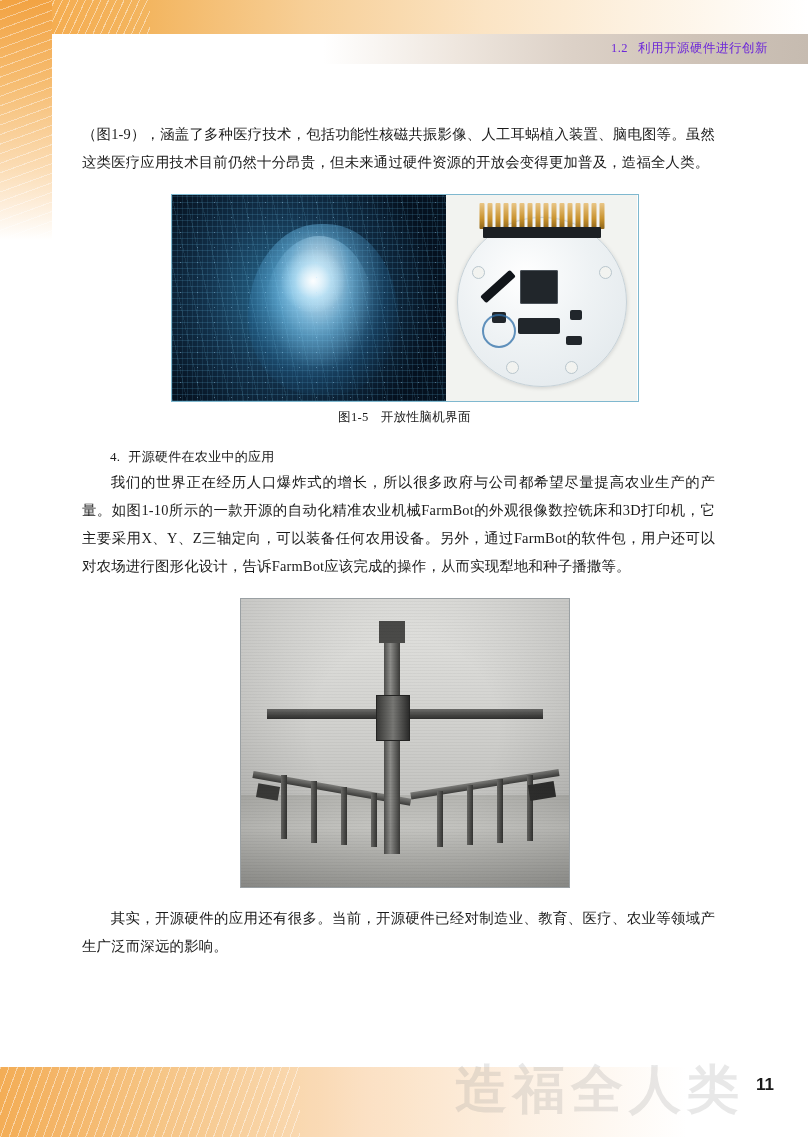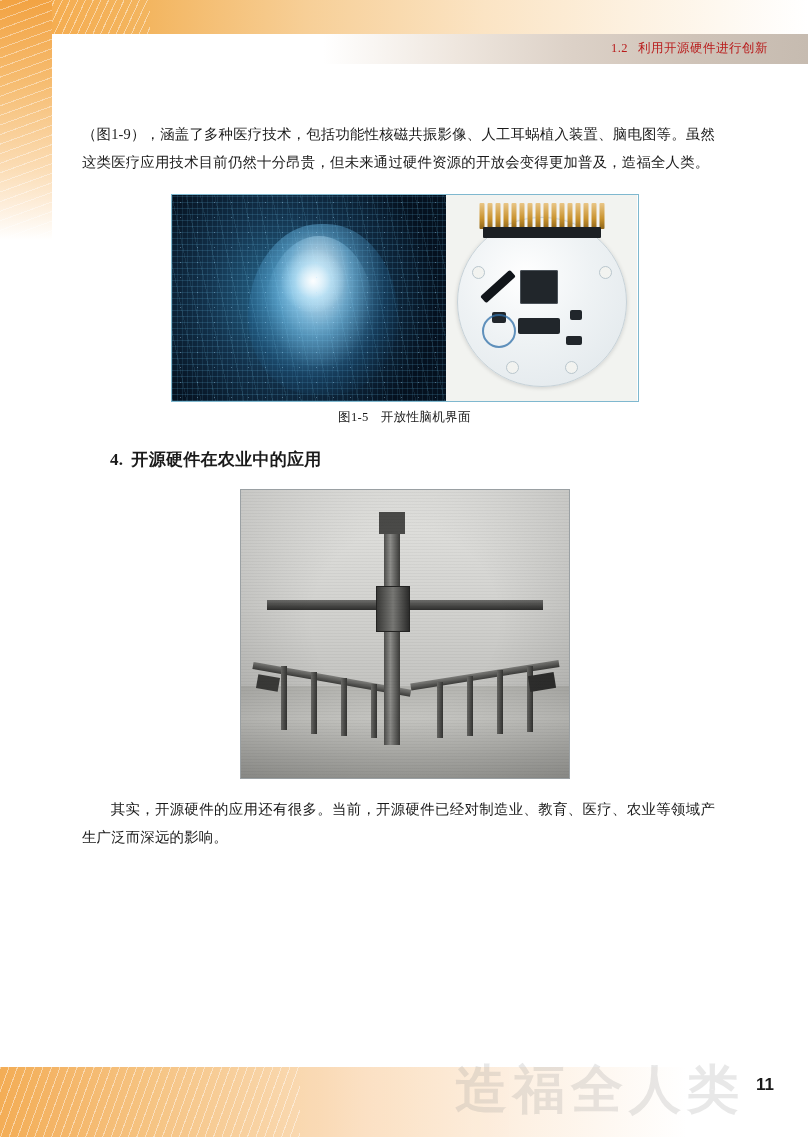--- a/index.html
+++ b/index.html
@@ -51,21 +51,21 @@
     position: absolute;
     top: 34px; left: 0;
     width: 808px; height: 30px;
     background: linear-gradient(90deg, rgba(255,255,255,0) 0%, rgba(255,255,255,0) 40%, #efe7df 56%, #ddd2c8 70%, #cfc3b8 86%, #c6bbb0 100%);
   }
   .header-title {
     position: absolute;
     top: 40px;
     right: 40px;
     font-size: 12.5px;
-    color: #b91c1c;
+    color: #6d28d9;
     letter-spacing: 0.5px;
     font-family: "Liberation Serif", "DejaVu Serif", serif;
   }
   .header-title .sec-num { margin-right: 10px; }
 
   .page-bottom-band {
     position: absolute;
     bottom: 0; left: 0;
     width: 808px; height: 70px;
     background: linear-gradient(90deg, #f3a94e 0%, #f6c585 22%, #fbdfc0 45%, #fdf0e2 65%, #ffffff 85%);
@@ -124,22 +124,22 @@
   .figure-caption {
     font-size: 12.6px;
     color: #1a1a1a;
     text-align: center;
     margin-top: 7px;
     letter-spacing: 0.3px;
   }
   .figure-caption .cap-num { margin-right: 12px; }
 
   h3.subhead {
-    font-size: 17px;
-    font-weight: bold;
+    font-size: 13px;
+    font-weight: normal;
     margin: 22px 0 2px 0;
     padding-left: 28px;
     letter-spacing: 0.3px;
   }
   h3.subhead .num { margin-right: 8px; }
 
   
   .fig19-box {
     width: 468px;
     height: 208px;
@@ -449,20 +449,21 @@
     </div>
     <div class="figure-caption">
       <span class="cap-num">图1-5</span><span>开放性脑机界面</span>
     </div>
   </div>
 
   <h3 class="subhead">
     <span class="num">4.</span><span>开源硬件在农业中的应用</span>
   </h3>
 
+  <p class="para indent">我们的世界正在经历人口爆炸式的增长，所以很多政府与公司都希望尽量提高农业生产的产量。如图1-10所示的一款开源的自动化精准农业机械FarmBot的外观很像数控铣床和3D打印机，它主要采用X、Y、Z三轴定向，可以装备任何农用设备。另外，通过FarmBot的软件包，用户还可以对农场进行图形化设计，告诉FarmBot应该完成的操作，从而实现犁地和种子播撒等。</p>
 
   <div class="figure">
     <div class="fig110-box">
       <div class="backwall"></div>
       <div class="ground"></div>
       <div class="rail-h"></div>
       <div class="rail-diag1"></div>
       <div class="rail-diag2"></div>
       <div class="post" style="left:40px;  top:176px; height:64px;"></div>
       <div class="post" style="left:70px;  top:182px; height:62px;"></div>

